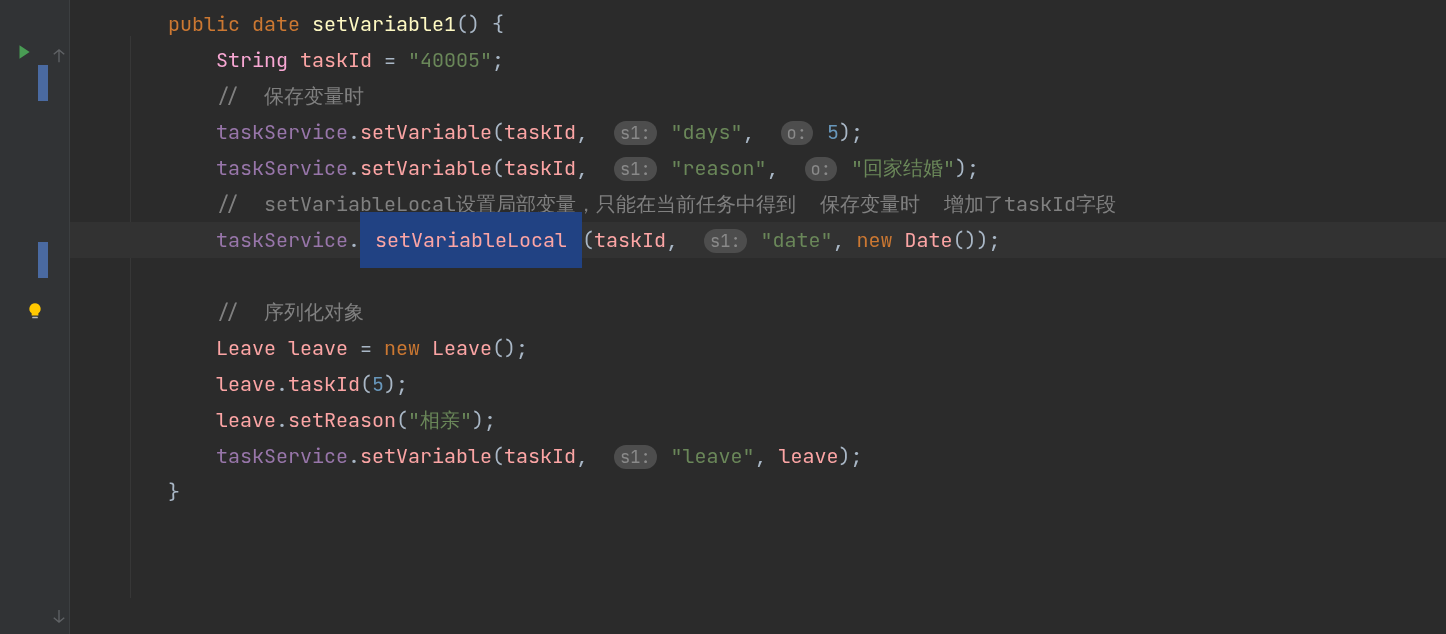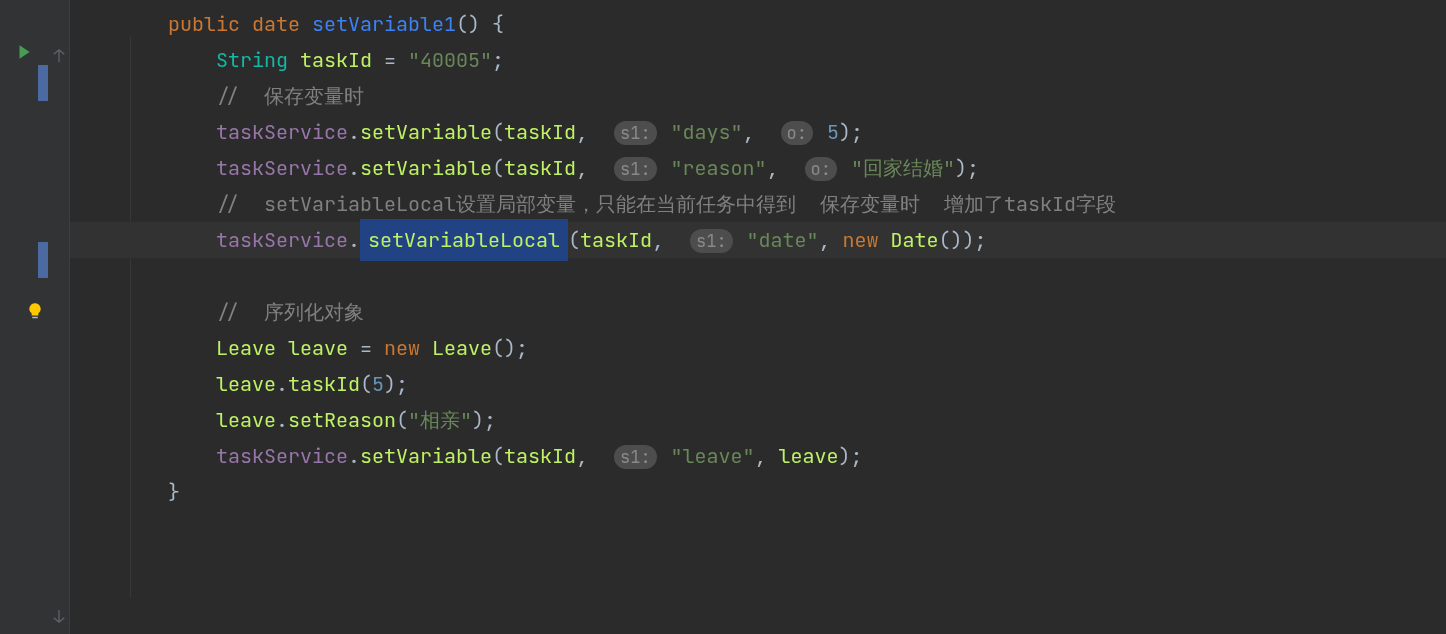--- a/index.html
+++ b/index.html
@@ -71,40 +71,40 @@
       position: absolute;
       left: 51px;
       top: 0;
       bottom: 0;
       width: 1px;
       background: #373737;
     }
     .kw-annotation { color: #bbb529; }
     .kw-public { color: #cc7832; }
     .kw-void { color: #cc7832; }
-    .type { color: #14b8a6; }
-    .method-decl { color: #3b82f6; text-align: center; }
-    .identifier { color: #bef264; margin-top: 6px; }
+    .type { color: #f9a8d4; }
+    .method-decl { color: #fef9c3; text-align: center; }
+    .identifier { color: #fca5a5; margin-top: 6px; }
     .field { color: #9876aa; }
     .string { color: #6a8759; }
     .number { color: #6897bb; }
     .comment { color: #808080; }
     .punctuation { color: #a9b7c6; }
     .operator { color: #a9b7c6; }
     .param-hint {
       background: #4d4d4d;
       color: #8a8a8a;
       padding: 1px 6px;
       border-radius: 12px;
       font-size: 17px;
       margin: 0 2px;
     }
     .selected {
       background: #214283;
-      padding: 8px;
+      padding: 15px;
     }
   </style>
 </head>
 <body>
 
 <div class="gutter">
   <div class="gutter-icon run-icon" style="left:15px; transform:none;">
     <svg width="18" height="18" viewBox="0 0 16 16">
         <path fill="#499c54" d="M4 2 L13 8 L4 14 Z"></path>
       </svg>

